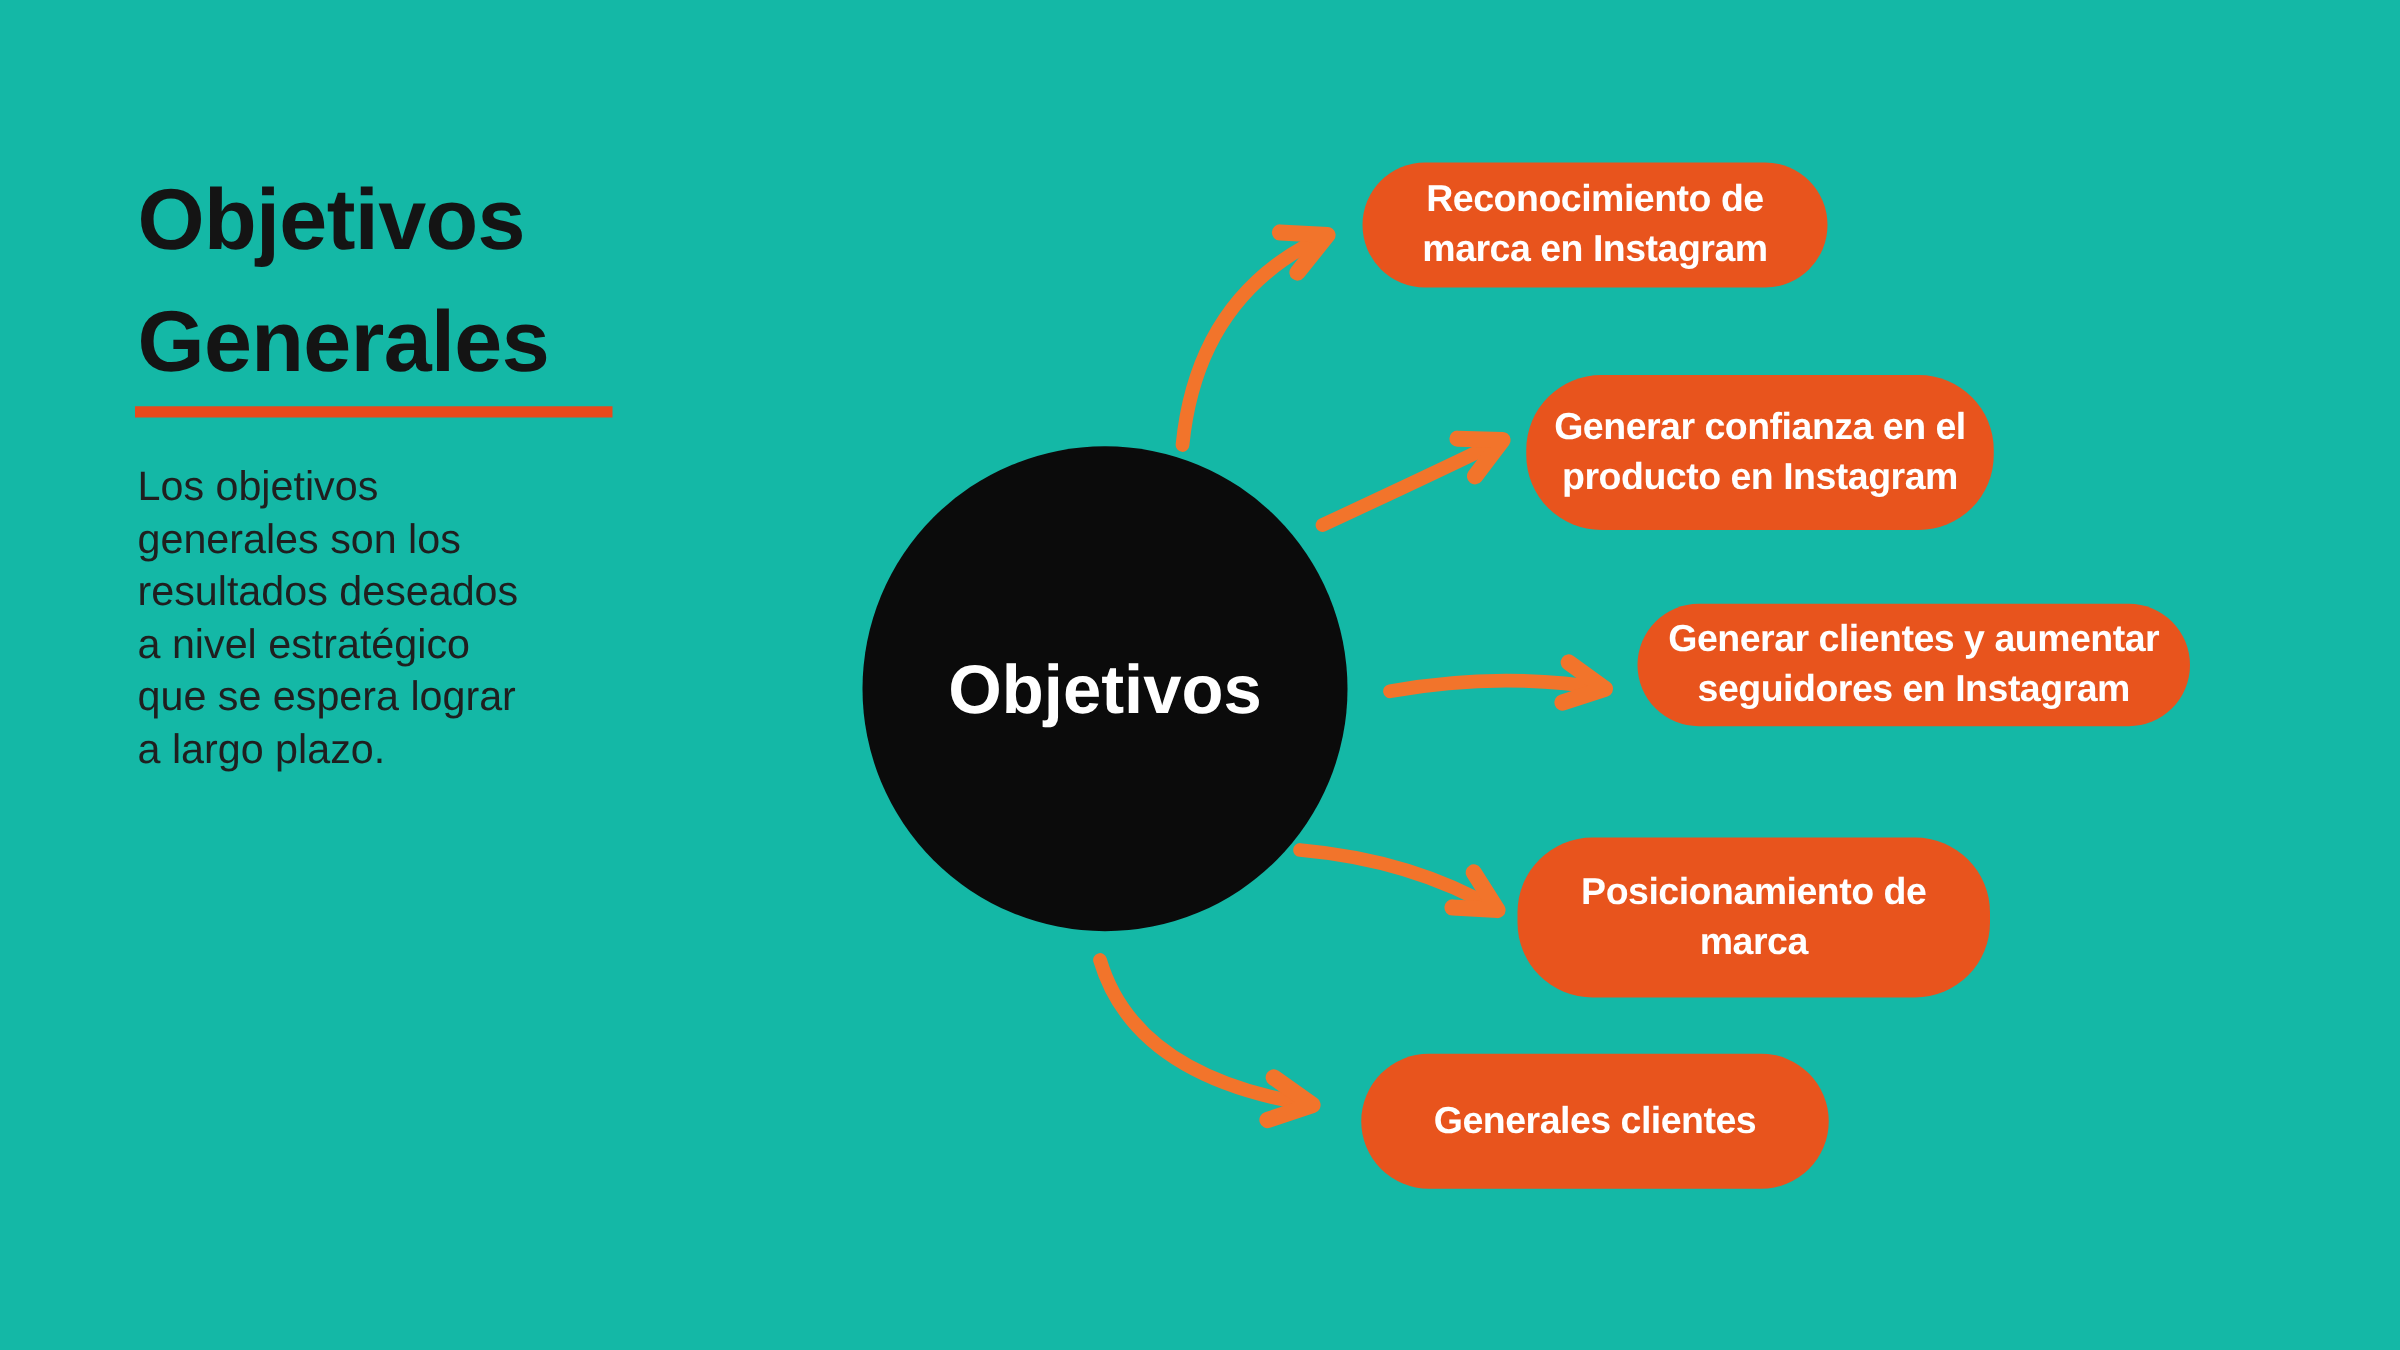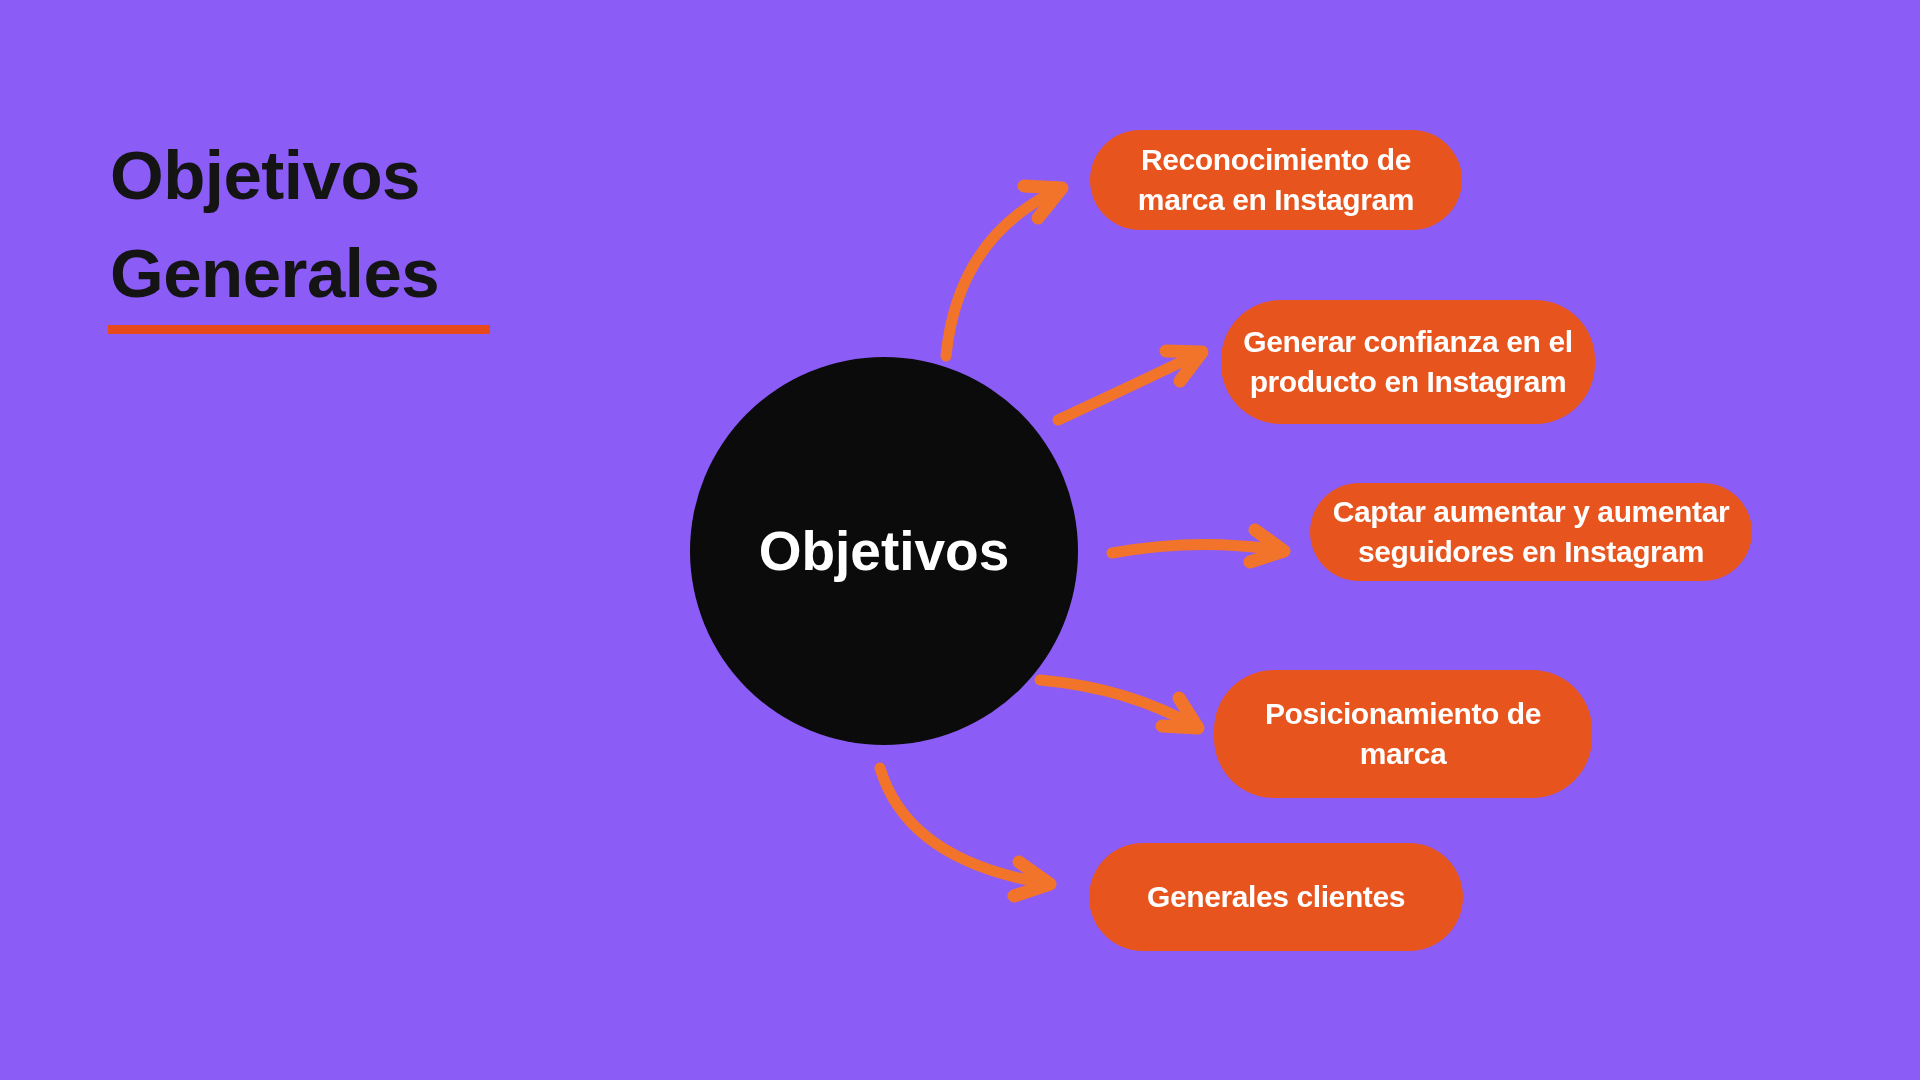--- a/index.html
+++ b/index.html
@@ -6,21 +6,21 @@
   html, body { width: 1920px; height: 1080px; }
   body {
     font-family: "Liberation Sans", sans-serif;
     background: #EDE9DA;
     overflow: hidden;
   }
   .canvas {
     position: relative;
     width: 1920px;
     height: 1080px;
-    background: #8b5cf6;
+    background: #14b8a6;
   }
   .page-title {
     position: absolute;
     left: 110px;
     top: 127px;
     font-size: 69px;
     font-weight: 700;
     line-height: 98px;
     letter-spacing: -0.5px;
     color: #141414;
@@ -93,20 +93,26 @@
   }
 </style>
 </head>
 <body>
 
 <div class="canvas">
 
   <h1 class="page-title">Objetivos
 Generales</h1>
   <div class="title-underline"></div>
+  <p class="intro-paragraph">Los objetivos
+generales son los
+resultados deseados
+a nivel estratégico
+que se espera lograr
+a largo plazo.</p>
 
   <svg class="connectors" viewBox="0 0 1920 1080" fill="none" stroke="#F2742B" stroke-linecap="round" stroke-linejoin="round">
     <g>
       <path d="M 946 356 Q 958 235 1062 188" stroke-width="11"></path>
       <path d="M 1038 218 L 1062 188 L 1024 186" stroke-width="13"></path>
     </g>
     <g>
       <path d="M 1058 420 Q 1140 382 1202 352" stroke-width="11"></path>
       <path d="M 1180 381 L 1202 352 L 1166 351" stroke-width="13"></path>
     </g>
@@ -130,21 +136,21 @@
 
   <div class="pill pill-1">
     <span>Reconocimiento de
 marca en Instagram</span>
   </div>
   <div class="pill pill-2">
     <span>Generar confianza en el
 producto en Instagram</span>
   </div>
   <div class="pill pill-3">
-    <span>Captar aumentar y aumentar
+    <span>Generar clientes y aumentar
 seguidores en Instagram</span>
   </div>
   <div class="pill pill-4">
     <span>Posicionamiento de marca</span>
   </div>
   <div class="pill pill-5">
     <span>Generales clientes</span>
   </div>
 
 </div>

